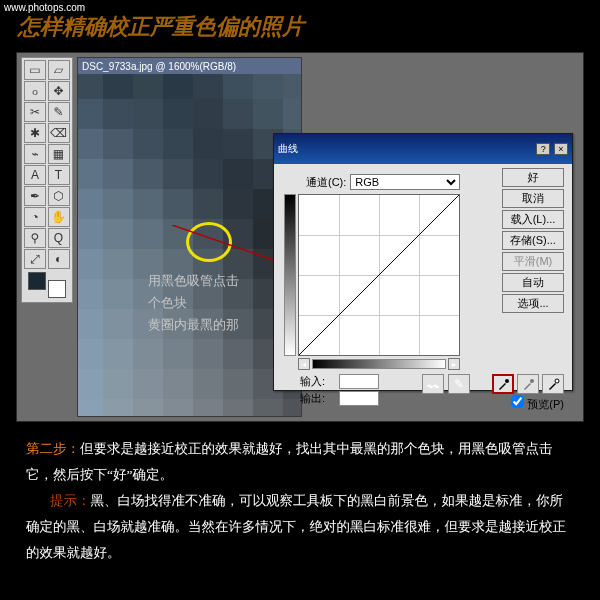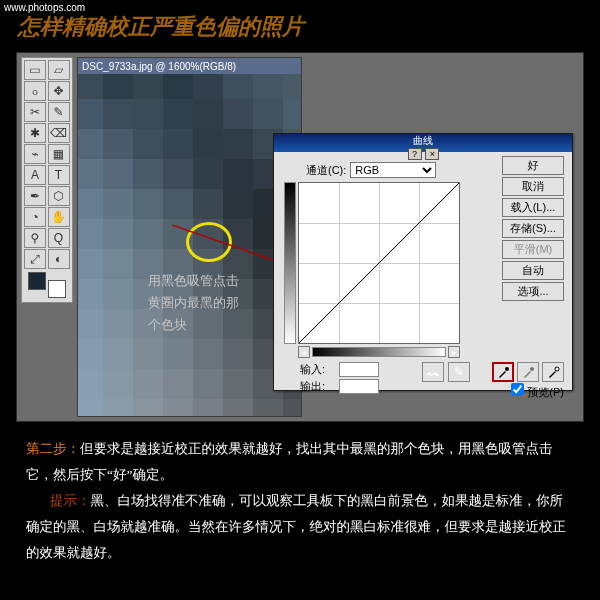--- a/index.html
+++ b/index.html
@@ -37,30 +37,30 @@
     padding-left: 4px; display: flex; align-items: center; }
   .canvbody { position: relative; width: 100%; height: calc(100% - 16px); overflow: hidden; }
   .px { position: absolute; width: 30px; height: 30px; }
   .circle-mark { position: absolute; left: 108px; top: 148px; width: 46px; height: 40px;
     border: 3px solid #efe000; border-radius: 50%; }
   .hint { position: absolute; left: 70px; top: 196px; color: #c6c6c6; font-size: 13px;
     line-height: 22px; }
   
   .dialog { position: absolute; left: 256px; top: 80px; width: 300px; height: 258px;
     background: #e3e3e3; border: 1px solid #1c1c1c; box-shadow: 1px 1px 2px rgba(0,0,0,.4); }
-  .dlg-titlebar { height: 18px; background: linear-gradient(#0a246a,#1956aa);
+  .dlg-titlebar { height: 30px; background: linear-gradient(#0a246a,#1956aa);
     display: flex; align-items: center; justify-content: space-between; padding: 0 4px;
-    color: #fff; font-size: 10px; flex-direction: column; }
+    color: #fff; font-size: 10px; }
   .winbtns span { display: inline-block; width: 14px; height: 12px; background: #d4d0c8;
     border: 1px solid #555; color: #000; font-size: 9px; text-align: center; line-height: 10px;
     margin-left: 1px; cursor: pointer; }
   .dlg-body { position: relative; padding: 10px 8px; }
   .chan-row { display: flex; align-items: center; gap: 4px; font-size: 11px; color: #000;
     margin-bottom: 4px; margin-left: 24px; }
-  .chan-row select { width: 86px; font-size: 11px; background: #fff; }
+  .chan-row select { width: 110px; font-size: 11px; background: #fff; }
   .right-btns { position: absolute; right: 8px; top: 4px; width: 62px;
     display: flex; flex-direction: column; gap: 2px; }
   .btn { height: 19px; font-size: 11px; background: #e3e3e3; border: 1px solid #777;
     color: #000; cursor: pointer; }
   .btn.dis { color: #8a8a8a; }
   .curve-wrap { display: flex; gap: 2px; margin-left: 2px; }
   .vgrad { width: 12px; height: 162px; background: linear-gradient(#000,#fff); border: 1px solid #888; }
   .curvebox { width: 162px; height: 162px; background: #fff; border: 1px solid #666;
     position: relative; }
   .curvebox .g { position: absolute; background: #ccc; }
@@ -221,22 +221,22 @@
         <div class="px" style="left: 175px; top: -5px; background: rgb(69, 86, 100);"></div>
         <div class="px" style="left: 145px; top: -5px; background: rgb(61, 79, 92);"></div>
         <div class="px" style="left: 115px; top: -5px; background: rgb(50, 64, 78);"></div>
         <div class="px" style="left: 85px; top: -5px; background: rgb(42, 57, 70);"></div>
         <div class="px" style="left: 55px; top: -5px; background: rgb(52, 69, 80);"></div>
         <div class="px" style="left: 25px; top: -5px; background: rgb(46, 61, 74);"></div>
         <div class="px" style="left: -5px; top: -5px; background: rgb(58, 75, 87);"></div>
       <div class="circle-mark"></div>
       <div class="hint">
         <div>用黑色吸管点击</div>
+        <div>个色块</div>
         <div>黄圈内最黑的那</div>
-        <div>个色块</div>
       </div>
     </div>
   </div>
 
   <svg class="arrow">
     <line x1="0" y1="0" x2="295" y2="102" stroke="#b00000" stroke-width="1.5"></line>
   </svg>
 
   <div class="dialog">
     <div class="dlg-titlebar">

